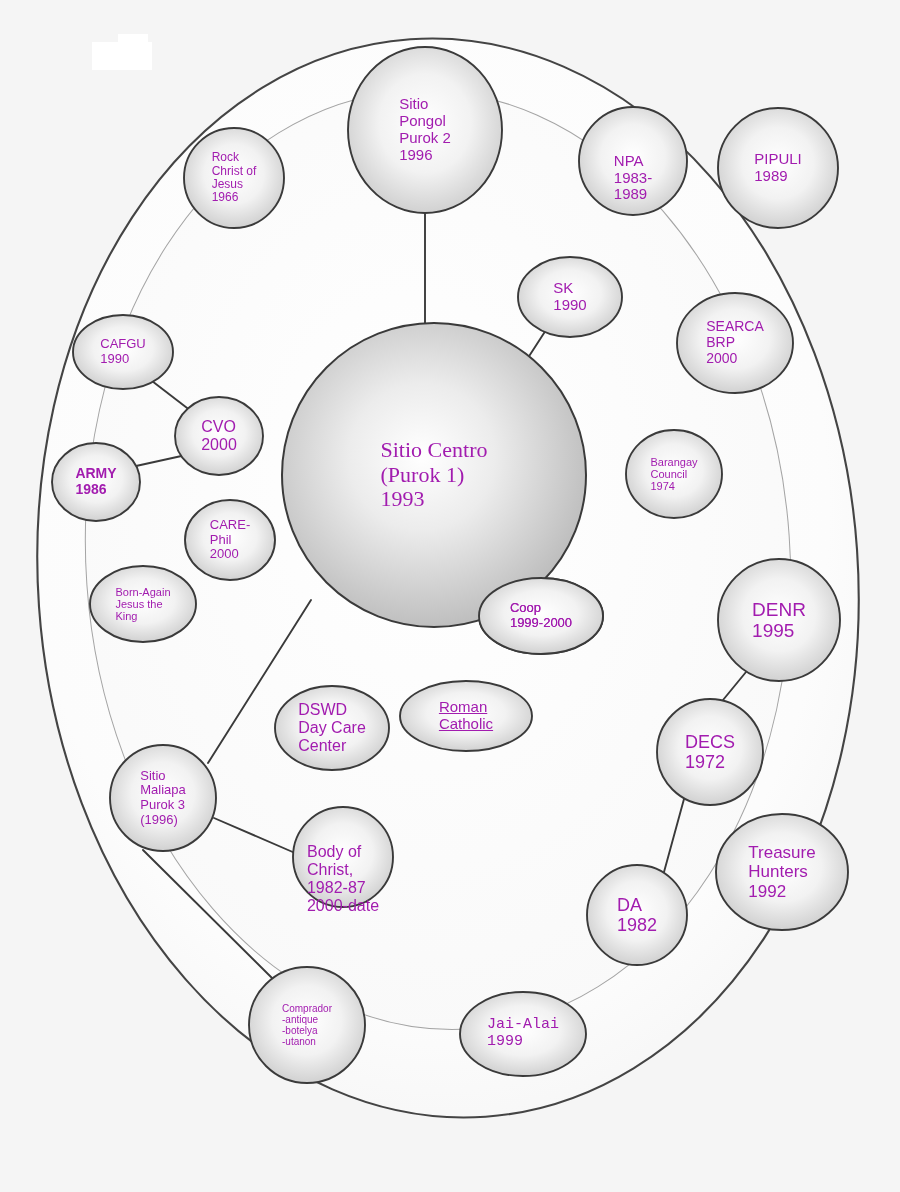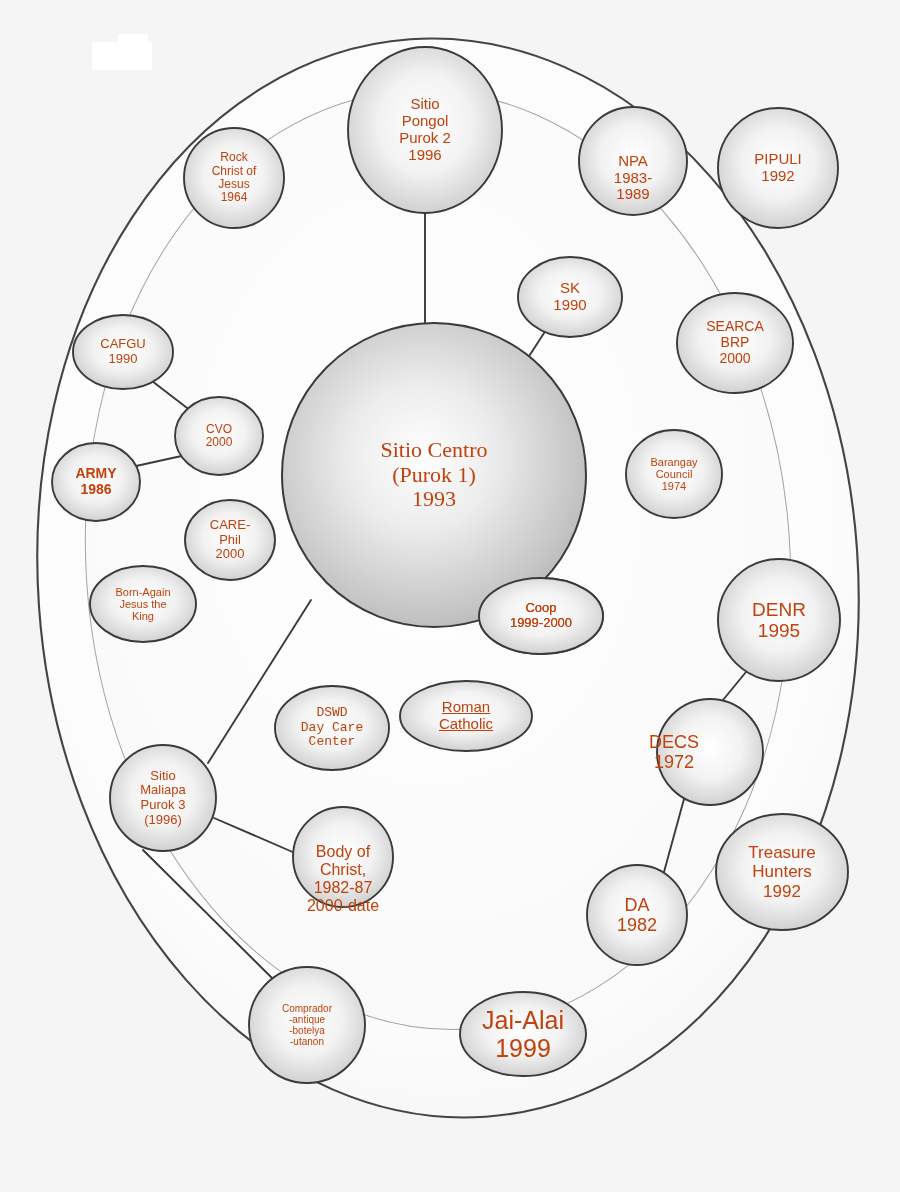--- a/index.html
+++ b/index.html
@@ -8,22 +8,21 @@
     width:900px;height:1192px;
     background:#f5f5f5;
     font-family:"Liberation Sans", sans-serif;
     overflow:hidden;
   }
   #stage{position:relative;width:900px;height:1192px;}
   #svgroot{position:absolute;left:0;top:0;width:900px;height:1192px;}
   .node-label{
     position:absolute;
     display:flex;align-items:center;justify-content:center;
-    text-align:center;
-    color:#c2410c;
+    color:#a21caf;
     pointer-events:none;
     line-height:1.12;
     white-space:pre-line;
   }
   .sans{font-family:"Liberation Sans", sans-serif;}
   .serif{font-family:"Liberation Serif", serif;}
   #patch{
     position:absolute;
     background:#ffffff;
   }
@@ -100,57 +99,57 @@
     <g id="center-layer">
         <ellipse cx="434" cy="475" rx="152" ry="152" fill="url(#centerGrad)" stroke="#3a3a3a" stroke-width="2"></ellipse>
         <ellipse cx="541" cy="616" rx="62" ry="38" fill="url(#bubbleGrad)" stroke="#3a3a3a" stroke-width="1.9"></ellipse>
       </g>
   </svg>
 
   <div id="labels">
       <div class="node-label sans" style="left: 184px; top: 128px; width: 100px; height: 100px; font-size: 12px;">Rock
 Christ of
 Jesus
-1964</div>
+1966</div>
       <div class="node-label sans" style="left: 348px; top: 47px; width: 154px; height: 166px; font-size: 15px;">Sitio
 Pongol
 Purok 2
 1996</div>
       <div class="node-label sans" style="left: 579px; top: 124px; width: 108px; height: 108px; font-size: 15px;">NPA
 1983-
 1989</div>
       <div class="node-label sans" style="left: 718px; top: 108px; width: 120px; height: 120px; font-size: 15px;">PIPULI
-1992</div>
+1989</div>
       <div class="node-label sans" style="left: 518px; top: 257px; width: 104px; height: 80px; font-size: 15px;">SK
 1990</div>
       <div class="node-label sans" style="left: 677px; top: 293px; width: 116px; height: 100px; font-size: 14px;">SEARCA
 BRP
 2000</div>
       <div class="node-label sans" style="left: 73px; top: 315px; width: 100px; height: 74px; font-size: 13px;">CAFGU
 1990</div>
-      <div class="node-label sans" style="left: 175px; top: 397px; width: 88px; height: 78px; font-size: 12px;">CVO
+      <div class="node-label sans" style="left: 175px; top: 397px; width: 88px; height: 78px; font-size: 16px;">CVO
 2000</div>
       <div class="node-label sans" style="left: 52px; top: 443px; width: 88px; height: 78px; font-size: 14px; font-weight: bold;">ARMY
 1986</div>
       <div class="node-label sans" style="left: 185px; top: 500px; width: 90px; height: 80px; font-size: 13px;">CARE-
 Phil
 2000</div>
       <div class="node-label sans" style="left: 90px; top: 566px; width: 106px; height: 76px; font-size: 11px;">Born-Again
 Jesus the
 King</div>
       <div class="node-label sans" style="left: 626px; top: 430px; width: 96px; height: 88px; font-size: 11px;">Barangay
 Council
 1974</div>
       <div class="node-label sans" style="left: 479px; top: 578px; width: 124px; height: 76px; font-size: 13px;">Coop
 1999-2000</div>
       <div class="node-label sans" style="left: 718px; top: 559px; width: 122px; height: 122px; font-size: 19px;">DENR
 1995</div>
-      <div class="node-label sans" style="left: 621px; top: 699px; width: 106px; height: 106px; font-size: 18px;">DECS
+      <div class="node-label sans" style="left: 657px; top: 699px; width: 106px; height: 106px; font-size: 18px;">DECS
 1972</div>
-      <div class="node-label sans" style="left: 275px; top: 686px; width: 114px; height: 84px; font-size: 13px; font-family: Liberation Mono, monospace;">DSWD
+      <div class="node-label sans" style="left: 275px; top: 686px; width: 114px; height: 84px; font-size: 16px;">DSWD
 Day Care
 Center</div>
       <div class="node-label sans" style="left: 400px; top: 681px; width: 132px; height: 70px; font-size: 15px; text-decoration: underline;">Roman
 Catholic</div>
       <div class="node-label sans" style="left: 110px; top: 745px; width: 106px; height: 106px; font-size: 13px;">Sitio
 Maliapa
 Purok 3
 (1996)</div>
       <div class="node-label sans" style="left: 293px; top: 829px; width: 100px; height: 100px; font-size: 16px;">Body of
 Christ,
@@ -158,21 +157,21 @@
 2000-date</div>
       <div class="node-label sans" style="left: 716px; top: 814px; width: 132px; height: 116px; font-size: 17px;">Treasure
 Hunters
 1992</div>
       <div class="node-label sans" style="left: 587px; top: 865px; width: 100px; height: 100px; font-size: 18px;">DA
 1982</div>
       <div class="node-label sans" style="left: 249px; top: 967px; width: 116px; height: 116px; font-size: 10px;">Comprador
 -antique
 -botelya
 -utanon</div>
-      <div class="node-label sans" style="left: 460px; top: 992px; width: 126px; height: 84px; font-size: 25px;">Jai-Alai
+      <div class="node-label sans" style="left: 460px; top: 992px; width: 126px; height: 84px; font-size: 15px; font-family: Liberation Mono, monospace;">Jai-Alai
 1999</div>
       <div class="node-label serif" style="left: 282px; top: 323px; width: 304px; height: 304px; font-size: 22px;">Sitio Centro
 (Purok 1)
 1993</div>
       <div class="node-label sans" style="left: 479px; top: 578px; width: 124px; height: 76px; font-size: 13px;">Coop
 1999-2000</div>
     </div>
 
   <div id="patch" style="left: 92px; top: 42px; width: 60px; height: 28px;">
     <div class="tab" style="left: 26px; top: -8px; width: 30px; height: 12px;"></div>

